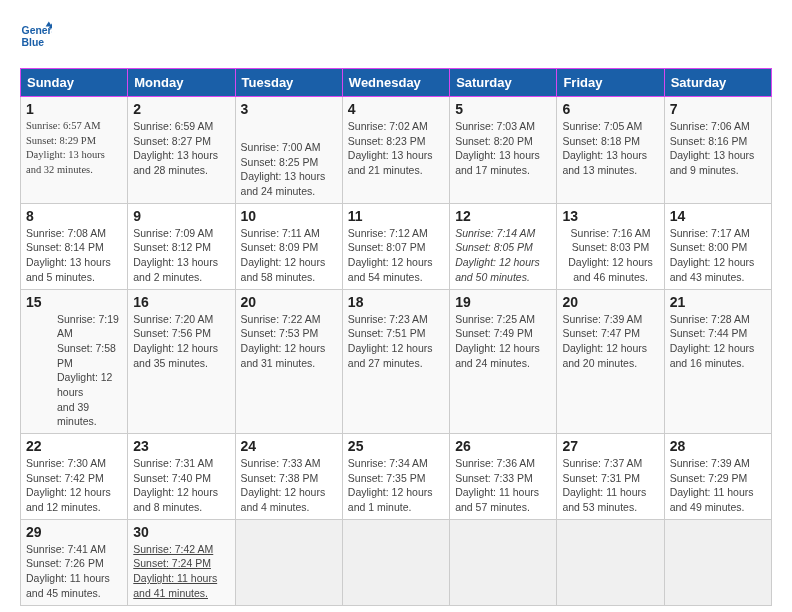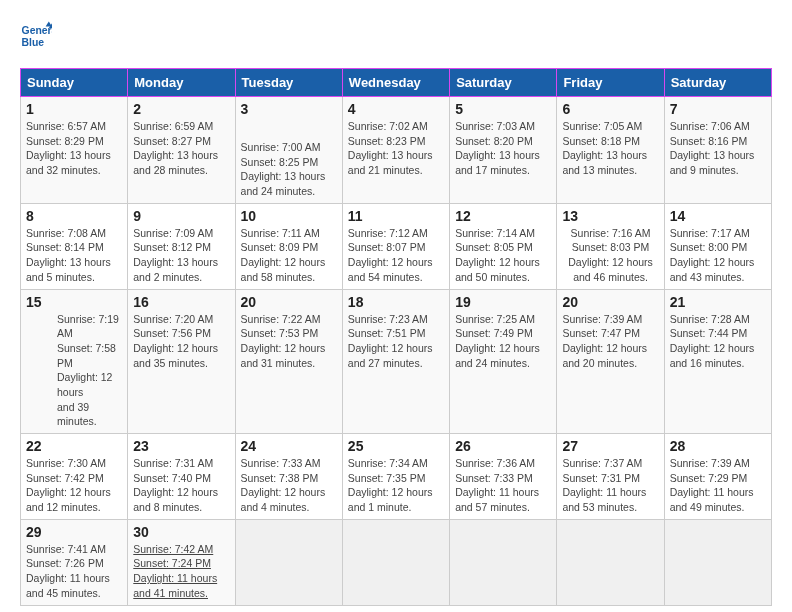--- a/index.html
+++ b/index.html
@@ -110,21 +110,21 @@
       <th>Wednesday</th>
       <th>Saturday</th>
       <th>Friday</th>
       <th>Saturday</th>
     </tr>
   </thead>
   <tbody id="calendar-body">
   <tr>
         <td>
           <span class="day-num">1</span>
-          <div class="day-info" style="white-space: pre-line;">Sunrise: 6:57 AM
+          <div class="day-info" style="white-space: pre-line; font-family: Liberation Serif, serif;">Sunrise: 6:57 AM
 Sunset: 8:29 PM
 Daylight: 13 hours
 and 32 minutes.</div>
         </td>
         <td>
           <span class="day-num">2</span>
           <div class="day-info" style="white-space: pre-line;">Sunrise: 6:59 AM
 Sunset: 8:27 PM
 Daylight: 13 hours
 and 28 minutes.</div>
@@ -189,21 +189,21 @@
         </td>
         <td>
           <span class="day-num">11</span>
           <div class="day-info" style="white-space: pre-line;">Sunrise: 7:12 AM
 Sunset: 8:07 PM
 Daylight: 12 hours
 and 54 minutes.</div>
         </td>
         <td>
           <span class="day-num">12</span>
-          <div class="day-info" style="white-space: pre-line;">Sunrise: 7:14 AM
+          <div class="day-info" style="white-space: pre-line; font-style: italic;">Sunrise: 7:14 AM
 Sunset: 8:05 PM
 Daylight: 12 hours
 and 50 minutes.</div>
         </td>
         <td>
           <span class="day-num">13</span>
           <div class="day-info" style="white-space: pre-line; text-align: center;">Sunrise: 7:16 AM
 Sunset: 8:03 PM
 Daylight: 12 hours
 and 46 minutes.</div>

